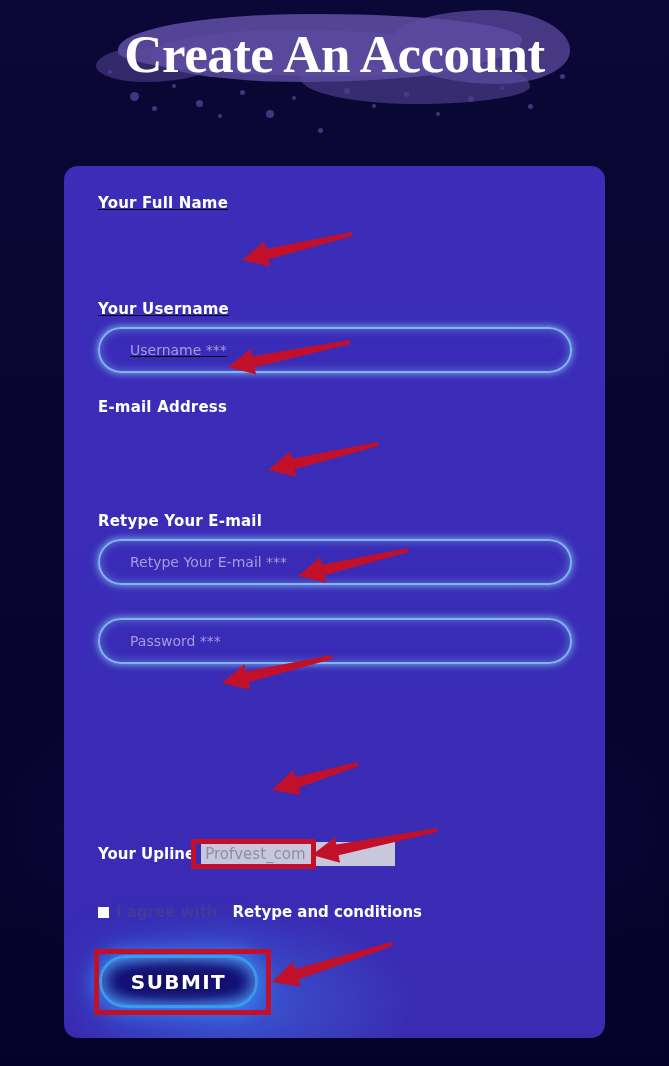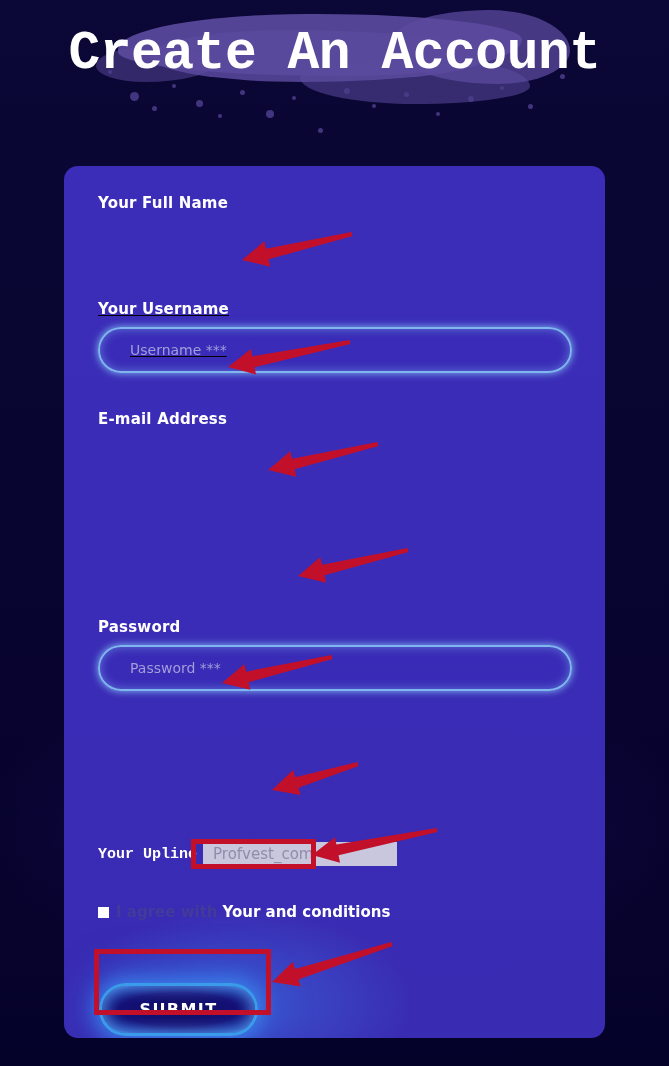--- a/index.html
+++ b/index.html
@@ -69,21 +69,21 @@
     border-radius: 50%;
     opacity: .85;
   }
 
   #page-title {
     position: absolute;
     left: 0; top: 20px;
     width: 669px;
     text-align: center;
     color: #ffffff;
-    font-family: Liberation Mono, monospace;
+    font-family: Liberation Serif, serif;
     font-size: 53px;
     font-weight: bold;
     letter-spacing: -0.5px;
     line-height: 68px;
     white-space: nowrap;
   }
 
   
   #form-card {
     position: absolute;
@@ -138,31 +138,30 @@
     height: 26px;
     display: flex;
     align-items: center;
   }
   #upline-label {
     color: #ffffff;
     font-size: 15px;
     font-weight: bold;
     white-space: nowrap;
     margin-right: 6px;
-    font-family: Liberation Mono, monospace;
   }
   #upline-value-box {
     box-sizing: border-box;
     height: 24px;
     width: 194px;
     background: #c9c7dd;
     color: #8f8cab;
     font-size: 15px;
     line-height: 24px;
-    padding-left: 10px;
+    padding-left: 4px;
     white-space: nowrap;
     overflow: hidden;
   }
 
   
   #terms-row {
     position: absolute;
     left: 34px;
     top: 735px;
     width: 474px;
@@ -179,21 +178,21 @@
     border: 0;
     margin: 0 7px 0 0;
     padding: 0;
     flex: 0 0 auto;
   }
   #terms-agree-text {
     color: #433a9a;
     font-size: 15px;
     font-weight: bold;
     white-space: nowrap;
-    margin-right: 5px;
+    margin-right: 15px;
   }
   #terms-link {
     color: #ffffff;
     font-size: 15px;
     font-weight: bold;
     white-space: nowrap;
     text-decoration: none;
   }
 
   
@@ -206,26 +205,25 @@
     border-radius: 27px;
     border: 3px solid #3a9bea;
     background:
       radial-gradient(ellipse 70% 65% at 50% 50%, #120f63 0%, #141077 55%, #1b3fae 85%, #2f7fd8 100%);
     box-shadow:
       0 0 18px 5px rgba(60,140,240,0.75),
       0 0 42px 14px rgba(50,110,230,0.38),
       inset 0 0 14px 3px rgba(120,190,255,0.55);
     color: #ffffff;
     font-family: "DejaVu Sans", sans-serif;
-    font-size: 16px;
+    font-size: 20px;
     font-weight: bold;
     letter-spacing: 1.4px;
     cursor: pointer;
     outline: none;
-    margin-top: 28px;
   }
 
   
   #annotations {
     position: absolute;
     left: 0; top: 0;
     width: 669px; height: 1066px;
     pointer-events: none;
   }
   .anno-rect {
@@ -263,49 +261,52 @@
     <div class="speck" style="left:500px;top:86px;width:4px;height:4px;"></div>
     <div class="speck" style="left:528px;top:104px;width:5px;height:5px;"></div>
     <div class="speck" style="left:108px;top:70px;width:4px;height:4px;"></div>
     <div class="speck" style="left:560px;top:74px;width:5px;height:5px;"></div>
 
     <div id="page-title">Create An Account</div>
   </div>
 
   <div id="form-card">
 
-    <div class="field-group" style="top:28px;">
+    <div class="field-group" style="top:28px;text-decoration:underline;">
       <div class="field-label">Your Full Name</div>
     </div>
 
     <div class="field-group" style="top:134px;text-decoration:underline;">
       <div class="field-label">Your Username</div>
       <input class="text-input" type="text" placeholder="Username ***" style="">
     </div>
 
-    <div class="field-group" style="top:244px;">
+    <div class="field-group" style="top:232px;">
       <div class="field-label">E-mail Address</div>
     </div>
 
+    <div class="field-group" style="top:346px;">
+      <div class="field-label">Retype Your E-mail</div>
+      <input class="text-input" type="text" placeholder="Retype Your E-mail ***" style="">
+    </div>
 
     <div class="field-group" style="top:452px;">
-      <div class="field-label">Password</div>
       <input class="text-input" type="text" placeholder="Password ***" style="">
     </div>
 
 
     <div id="upline-row">
       <span id="upline-label">Your Upline</span>
       <span id="upline-value-box">Profvest_com</span>
     </div>
 
     <div id="terms-row">
       <input id="terms-checkbox" type="checkbox" style="">
       <span id="terms-agree-text">I agree with</span>
-      <a id="terms-link" href="#">Your and conditions</a>
+      <a id="terms-link" href="#">Retype and conditions</a>
     </div>
 
     <button id="submit-button">SUBMIT</button>
   </div>
 
   <div id="annotations">
     <svg id="arrow-layer" width="669" height="1066" style="position:absolute;left:0;top:0;">
         <polygon points="351.54,232.05 266.04,248.67 264.31,241.37 242.00,260.00 270.29,266.67 268.57,259.37 352.46,235.95" fill="#c3102a"></polygon>
         <polygon points="349.60,340.04 252.37,356.39 250.86,349.05 228.00,367.00 256.08,374.52 254.57,367.17 350.40,343.96" fill="#c3102a"></polygon>
         <polygon points="377.54,442.05 292.04,458.67 290.31,451.37 268.00,470.00 296.29,476.67 294.57,469.37 378.46,445.95" fill="#c3102a"></polygon>

